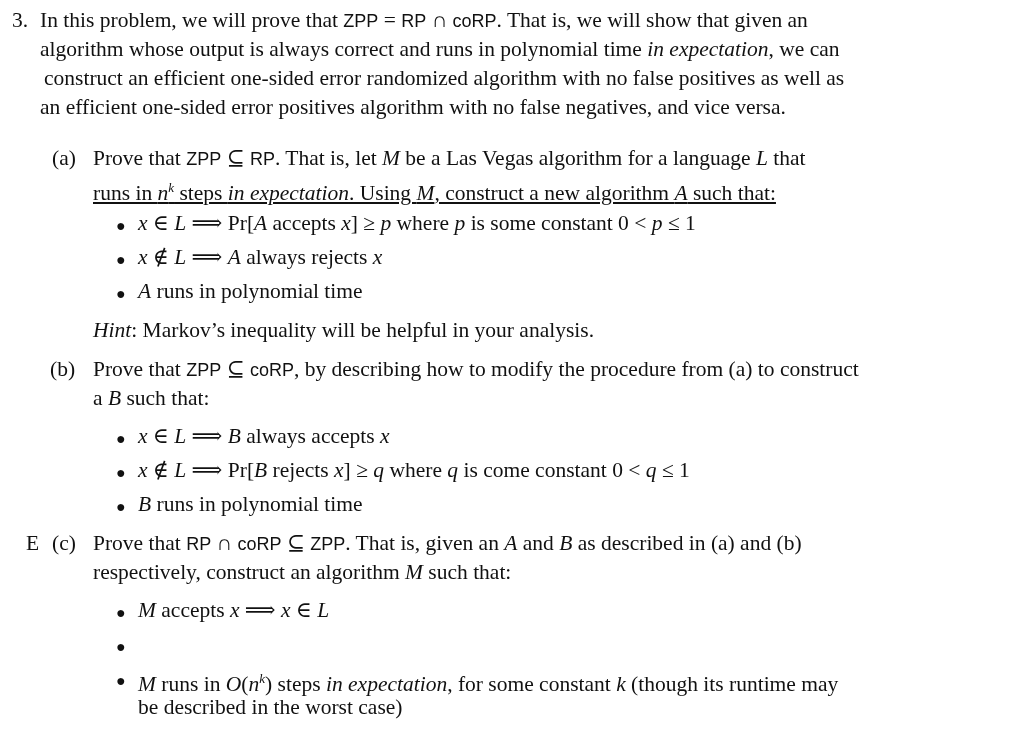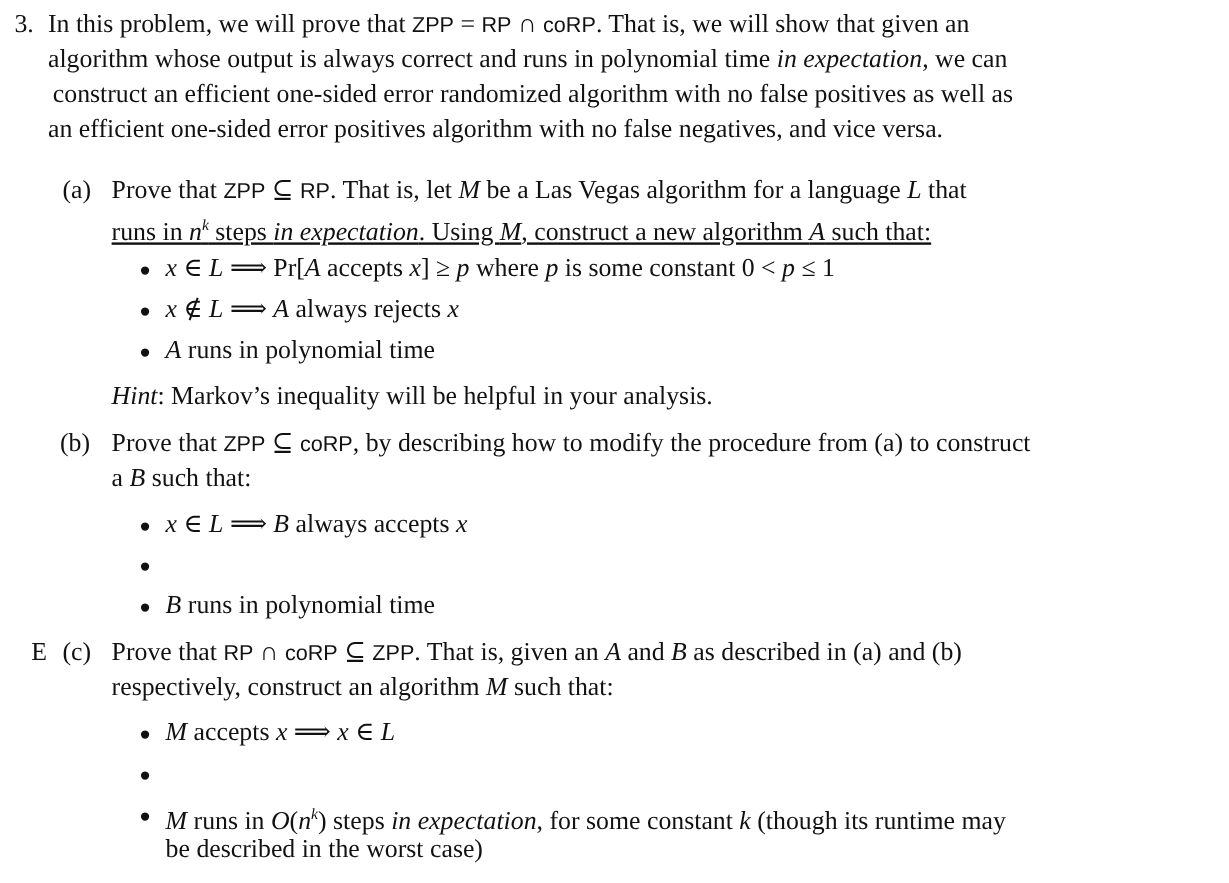--- a/index.html
+++ b/index.html
@@ -31,20 +31,21 @@
   <div class="bullet" style="left:116px;top:279px;">●</div>
   <div class="line" style="left:138px;top:277px;"><span class="it">A</span> runs in polynomial time</div>
   <div class="line" style="left:93px;top:316px;"><span class="it">Hint</span>: Markov’s inequality will be helpful in your analysis.</div>
 
   <div class="line" style="left:50px;top:355px;">(b)</div>
   <div class="line" style="left:93px;top:355px;">Prove that <span class="sans">ZPP</span> ⊆ <span class="sans">coRP</span>, by describing how to modify the procedure from (a) to construct</div>
   <div class="line" style="left:93px;top:384px;">a <span class="it">B</span> such that:</div>
   <div class="bullet" style="left:116px;top:424px;">●</div>
   <div class="line" style="left:138px;top:422px;"><span class="it">x</span> ∈ <span class="it">L</span> ⟹ <span class="it">B</span> <span class="bf">always</span> accepts <span class="it">x</span></div>
   <div class="bullet" style="left:116px;top:458px;">●</div>
+  <div class="line" style="left:138px;top:456px;"><span class="it">x</span> ∉ <span class="it">L</span> ⟹ Pr[<span class="it">B</span> rejects <span class="it">x</span>] ≥ <span class="it">q</span> where <span class="it">q</span> is come constant 0 &lt; <span class="it">q</span> ≤ 1</div>
   <div class="bullet" style="left:116px;top:492px;">●</div>
   <div class="line" style="left:138px;top:490px;"><span class="it">B</span> runs in polynomial time</div>
 
   <div class="line bf" style="left:26px;top:529px;">E</div>
   <div class="line" style="left:52px;top:529px;">(c)</div>
   <div class="line" style="left:93px;top:529px;text-align:right;">Prove that <span class="sans">RP</span> ∩ <span class="sans">coRP</span> ⊆ <span class="sans">ZPP</span>. That is, given an <span class="it">A</span> and <span class="it">B</span> as described in (a) and (b)</div>
   <div class="line" style="left:93px;top:558px;">respectively, construct an algorithm <span class="it">M</span> such that:</div>
   <div class="bullet" style="left:116px;top:598px;">●</div>
   <div class="line" style="left:138px;top:596px;"><span class="it">M</span> accepts <span class="it">x</span> ⟹ <span class="it">x</span> ∈ <span class="it">L</span></div>
   <div class="bullet" style="left:116px;top:632px;">●</div>

